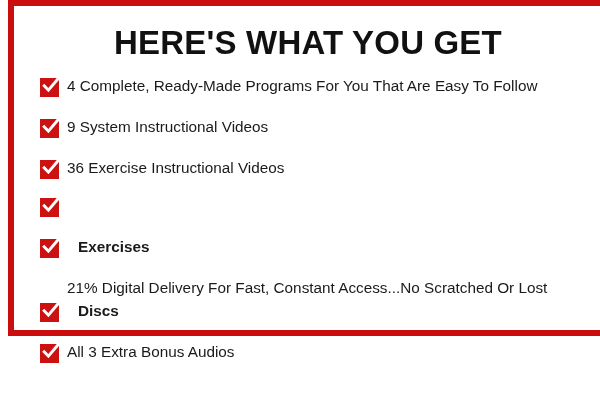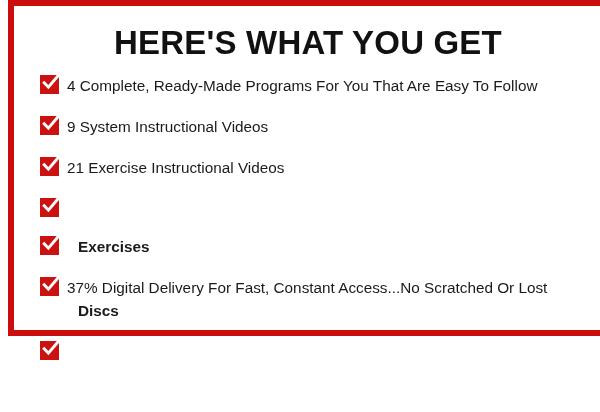--- a/index.html
+++ b/index.html
@@ -38,21 +38,21 @@
   }
 
   .checklist {
     list-style: none;
     margin: 0;
     padding: 12px 18px 0 26px;
   }
 
   .checklist-item {
     display: flex;
-    align-items: flex-start;
+    align-items: flex-end;
     margin-bottom: 18px;
   }
 
   .checkbox-icon {
     flex: 0 0 auto;
     width: 19px;
     height: 19px;
     background: var(--check-red, #cc1111);
     position: relative;
     margin-top: 1px;
@@ -111,21 +111,21 @@
       </span>
     </li>
 
     <li class="checklist-item">
       <span class="checkbox-icon">
         <svg viewBox="0 0 20 20" aria-hidden="true">
           <path d="M3.2 9.8 L7.4 14.2 L17.2 2.6" fill="none" stroke="#ffffff" stroke-width="2.9" stroke-linecap="square"></path>
         </svg>
       </span>
       <span class="item-text">
-        <span>21 Exercise Instructional Videos</span>
+        <span>36 Exercise Instructional Videos</span>
       </span>
     </li>
 
     <li class="checklist-item">
       <span class="checkbox-icon">
         <svg viewBox="0 0 20 20" aria-hidden="true">
           <path d="M3.2 9.8 L7.4 14.2 L17.2 2.6" fill="none" stroke="#ffffff" stroke-width="2.9" stroke-linecap="square"></path>
         </svg>
       </span>
     </li>
@@ -141,27 +141,30 @@
       </span>
     </li>
 
     <li class="checklist-item">
       <span class="checkbox-icon">
         <svg viewBox="0 0 20 20" aria-hidden="true">
           <path d="M3.2 9.8 L7.4 14.2 L17.2 2.6" fill="none" stroke="#ffffff" stroke-width="2.9" stroke-linecap="square"></path>
         </svg>
       </span>
       <span class="item-text">
-        <span>37% Digital Delivery For Fast, Constant Access...No Scratched Or Lost</span>
+        <span>21% Digital Delivery For Fast, Constant Access...No Scratched Or Lost</span>
         <span class="wrap-line">Discs</span>
       </span>
     </li>
 
     <li class="checklist-item">
       <span class="checkbox-icon">
         <svg viewBox="0 0 20 20" aria-hidden="true">
           <path d="M3.2 9.8 L7.4 14.2 L17.2 2.6" fill="none" stroke="#ffffff" stroke-width="2.9" stroke-linecap="square"></path>
         </svg>
       </span>
+      <span class="item-text">
+        <span>All 3 Extra Bonus Audios</span>
+      </span>
     </li>
 
   </ul>
 </div>
 
 </body></html>

